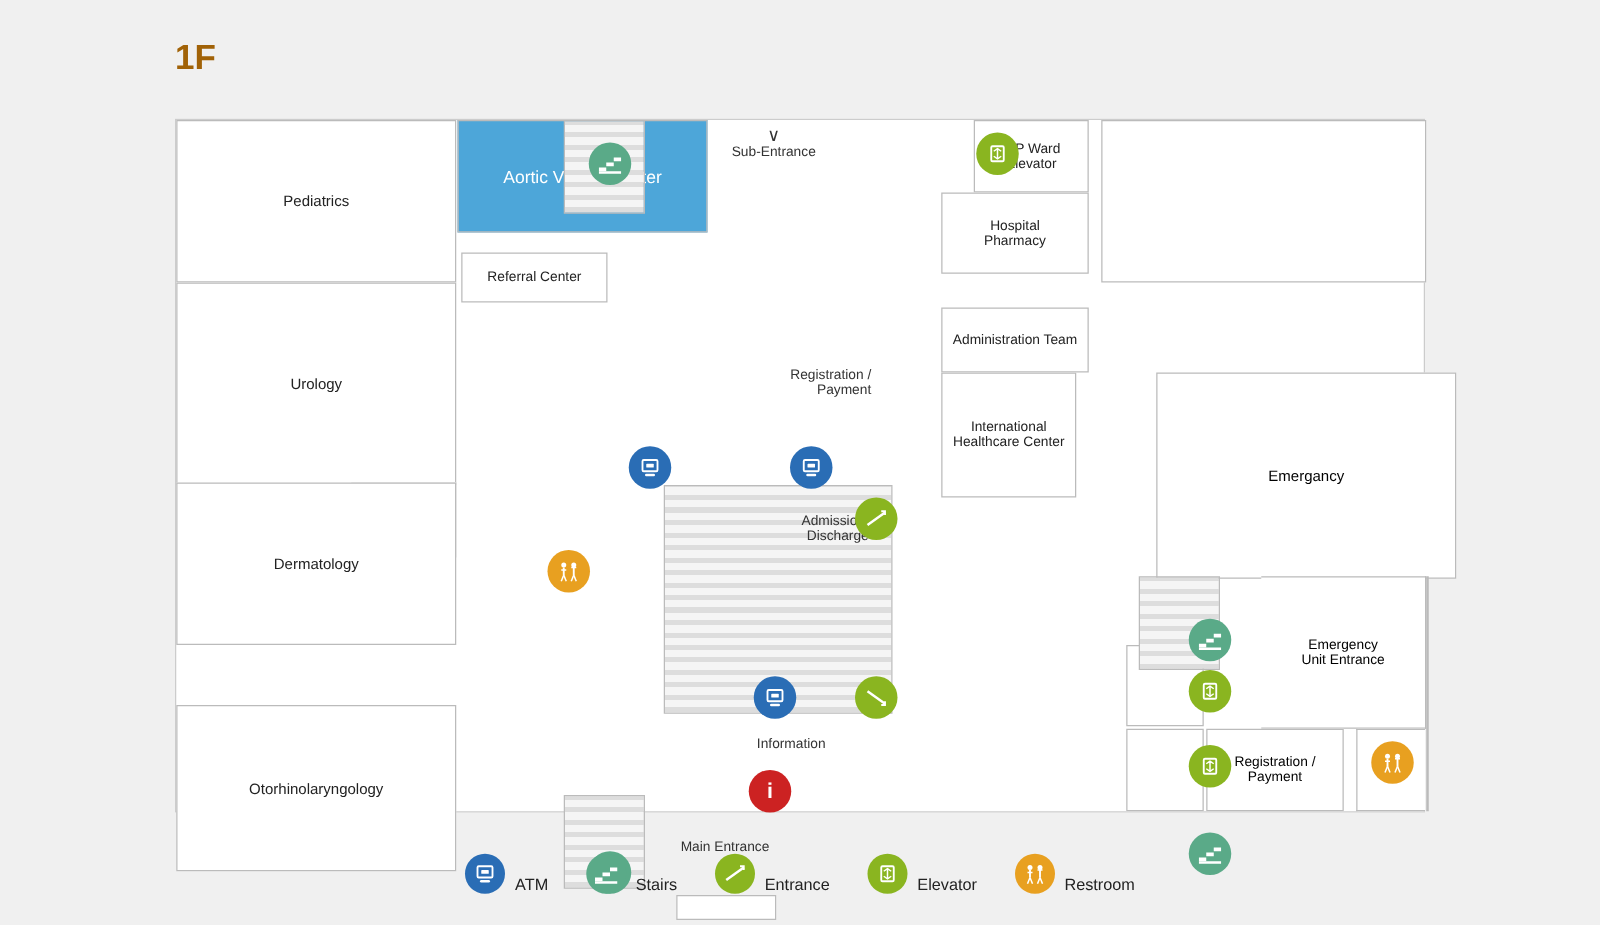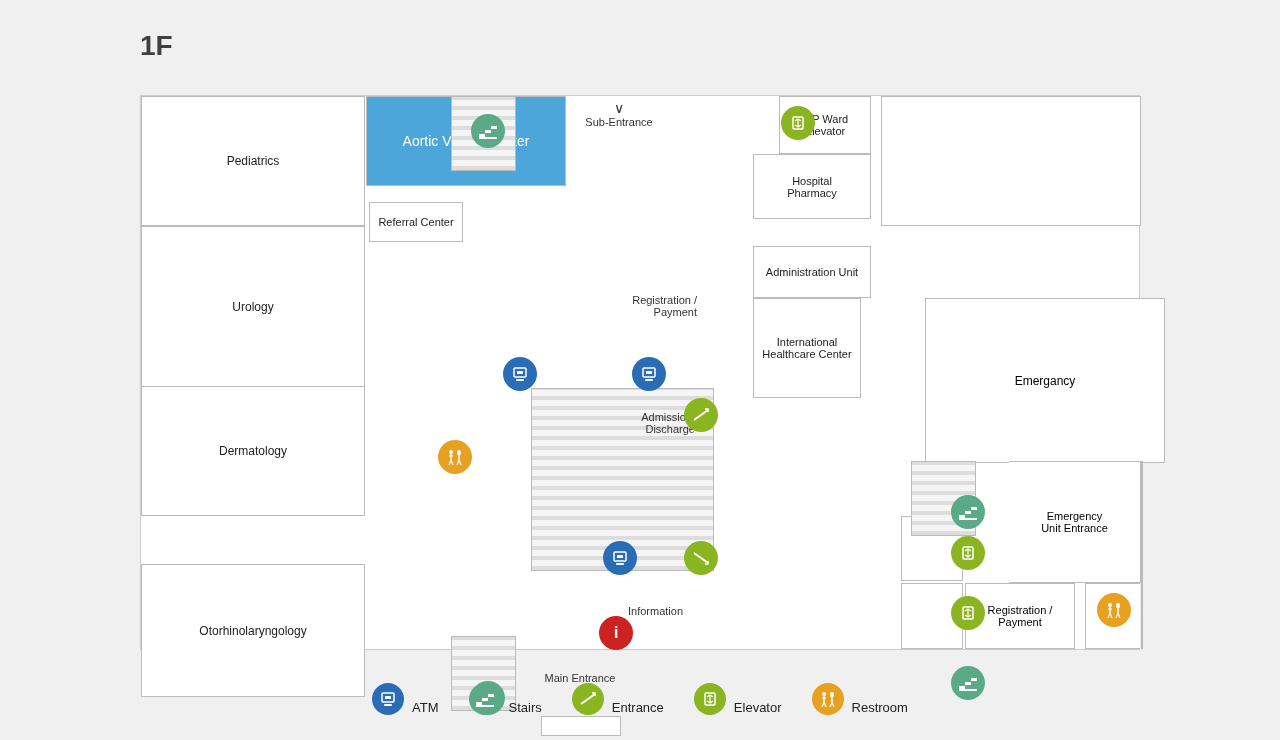--- a/index.html
+++ b/index.html
@@ -11,21 +11,21 @@
       overflow: hidden;
       position: relative;
     }
 
     .page-title {
       position: absolute;
       top: 30px;
       left: 140px;
       font-size: 28px;
       font-weight: bold;
-      color: #404040;
+      color: #a16207;
     }
 
     .floor-map {
       position: absolute;
       top: 95px;
       left: 140px;
       width: 1000px;
       height: 555px;
       background: #fff;
       border: 1.5px solid #ccc;
@@ -144,62 +144,62 @@
   </div>
 
   <div class="room" style="left:0;top:420px;width:224px;height:133px;margin-top:48px;">
     <span>Otorhinolaryngology</span>
   </div>
 
   <div class="room room-blue" style="left:225px;top:0;width:200px;height:90px;">
     <span>Aortic Vessel Center</span>
   </div>
 
-  <div class="room" style="left:228px;top:106px;width:94px;height:40px;font-size:11px;">
+  <div class="room" style="left:228px;top:106px;width:117px;height:40px;font-size:11px;">
     <span>Referral Center</span>
   </div>
 
   <div class="escalator-box" style="left:390px;top:292px;width:183px;height:183px;"></div>
 
   <div class="entrance-label" style="left:428px;top:4px;width:100px;">
     <div class="arrow-down"></div>
     <div>Sub-Entrance</div>
   </div>
 
   <div class="entrance-label" style="left:456px;top:198px;width:100px;text-align:right;">
     <div>Registration /</div>
     <div>Payment</div>
   </div>
 
   <div class="entrance-label" style="left:454px;top:315px;width:100px;text-align:right;">
     <div>Admission/</div>
     <div>Discharge</div>
   </div>
 
-  <div class="entrance-label" style="left:442px;top:493px;width:100px;text-align:right;margin-top:16px;">
+  <div class="entrance-label" style="left:442px;top:493px;width:100px;text-align:center;">
     <div>Information</div>
   </div>
 
   <div class="entrance-label" style="left:374px;top:576px;width:130px;text-align:center;">
     <div>Main Entrance</div>
     <div class="arrow-up"></div>
   </div>
 
   <div style="position:absolute;left:400px;top:620px;width:80px;height:20px;border:1.5px solid #bbb;background:#fff;"></div>
 
   <div class="room" style="left:638px;top:0;width:92px;height:58px;font-size:11px;padding:4px;">
     <span>VIP Ward<br>Elevator</span>
   </div>
 
   <div class="room" style="left:612px;top:58px;width:118px;height:65px;font-size:11px;">
     <span>Hospital<br>Pharmacy</span>
   </div>
 
   <div class="room" style="left:612px;top:150px;width:118px;height:52px;font-size:11px;">
-    <span>Administration Unit</span>
+    <span>Administration Team</span>
   </div>
 
   <div class="room" style="left:612px;top:202px;width:108px;height:100px;font-size:11px;">
     <span>International<br>Healthcare Center</span>
   </div>
 
   <div style="position:absolute;left:740px;top:0;width:260px;height:130px;border:1.5px solid #bbb;background:#fff;display:flex;align-items:center;justify-content:center;font-size:12px;"></div>
 
   <div style="position:absolute;left:784px;top:202px;width:240px;height:165px;border:1.5px solid #bbb;background:#fff;display:flex;align-items:center;justify-content:center;font-size:12px;">
     <span>Emergancy</span>

